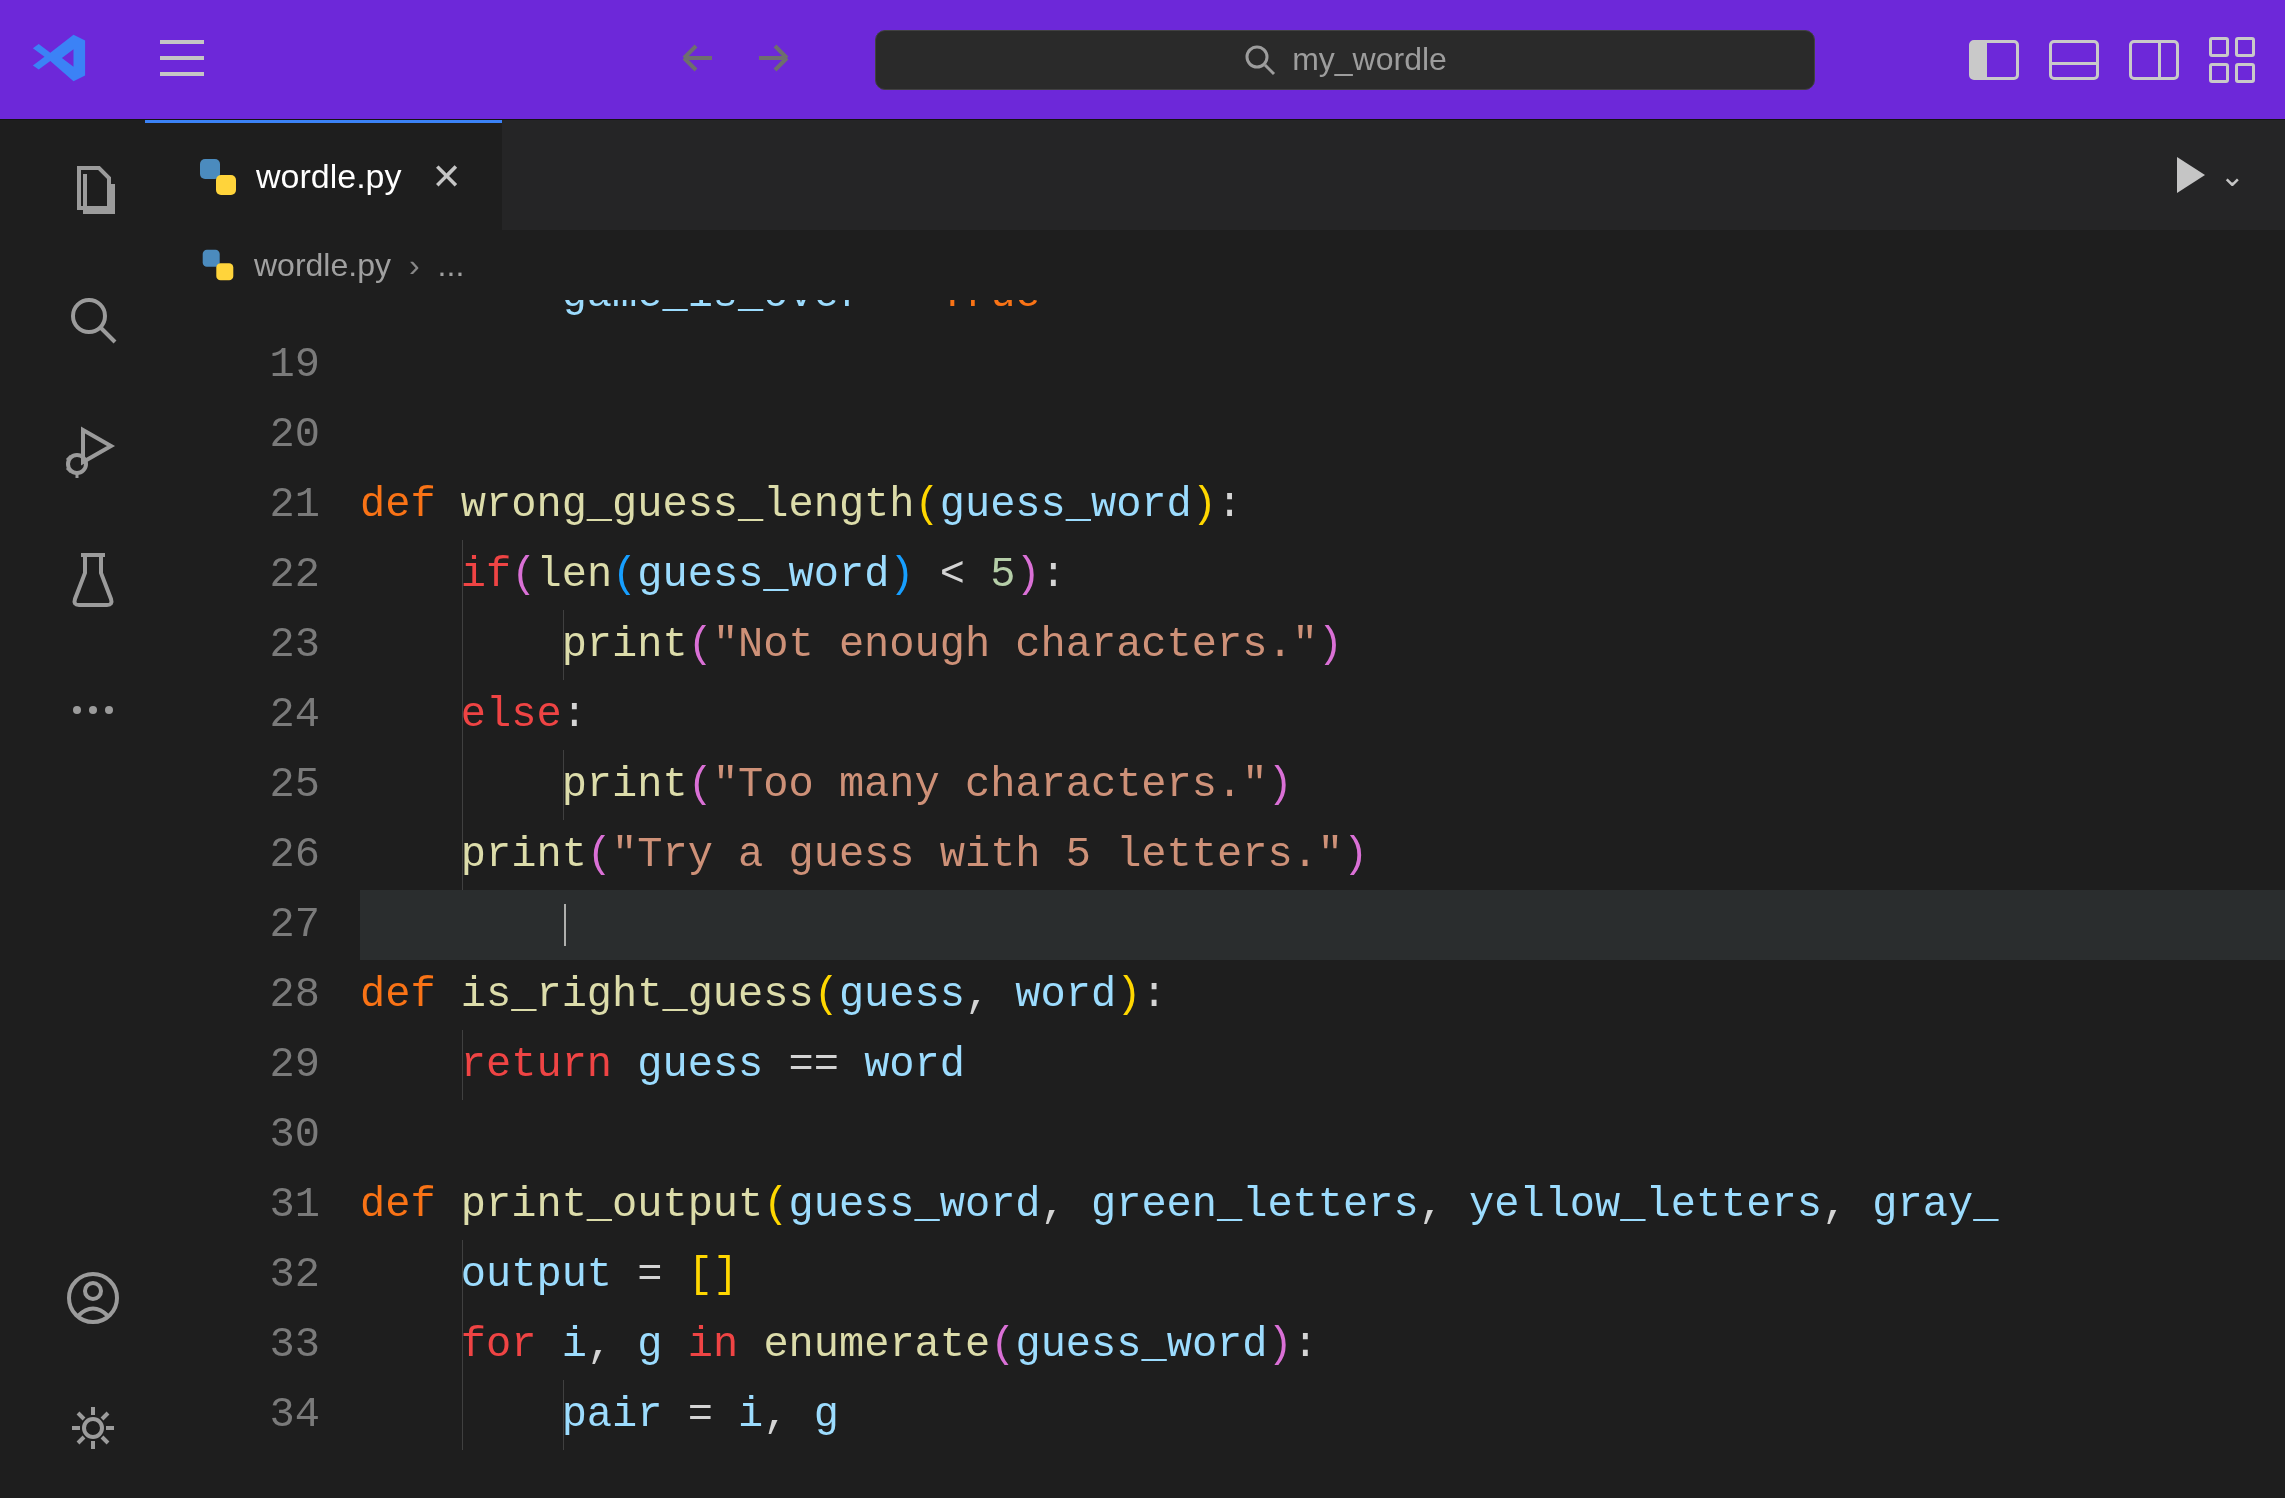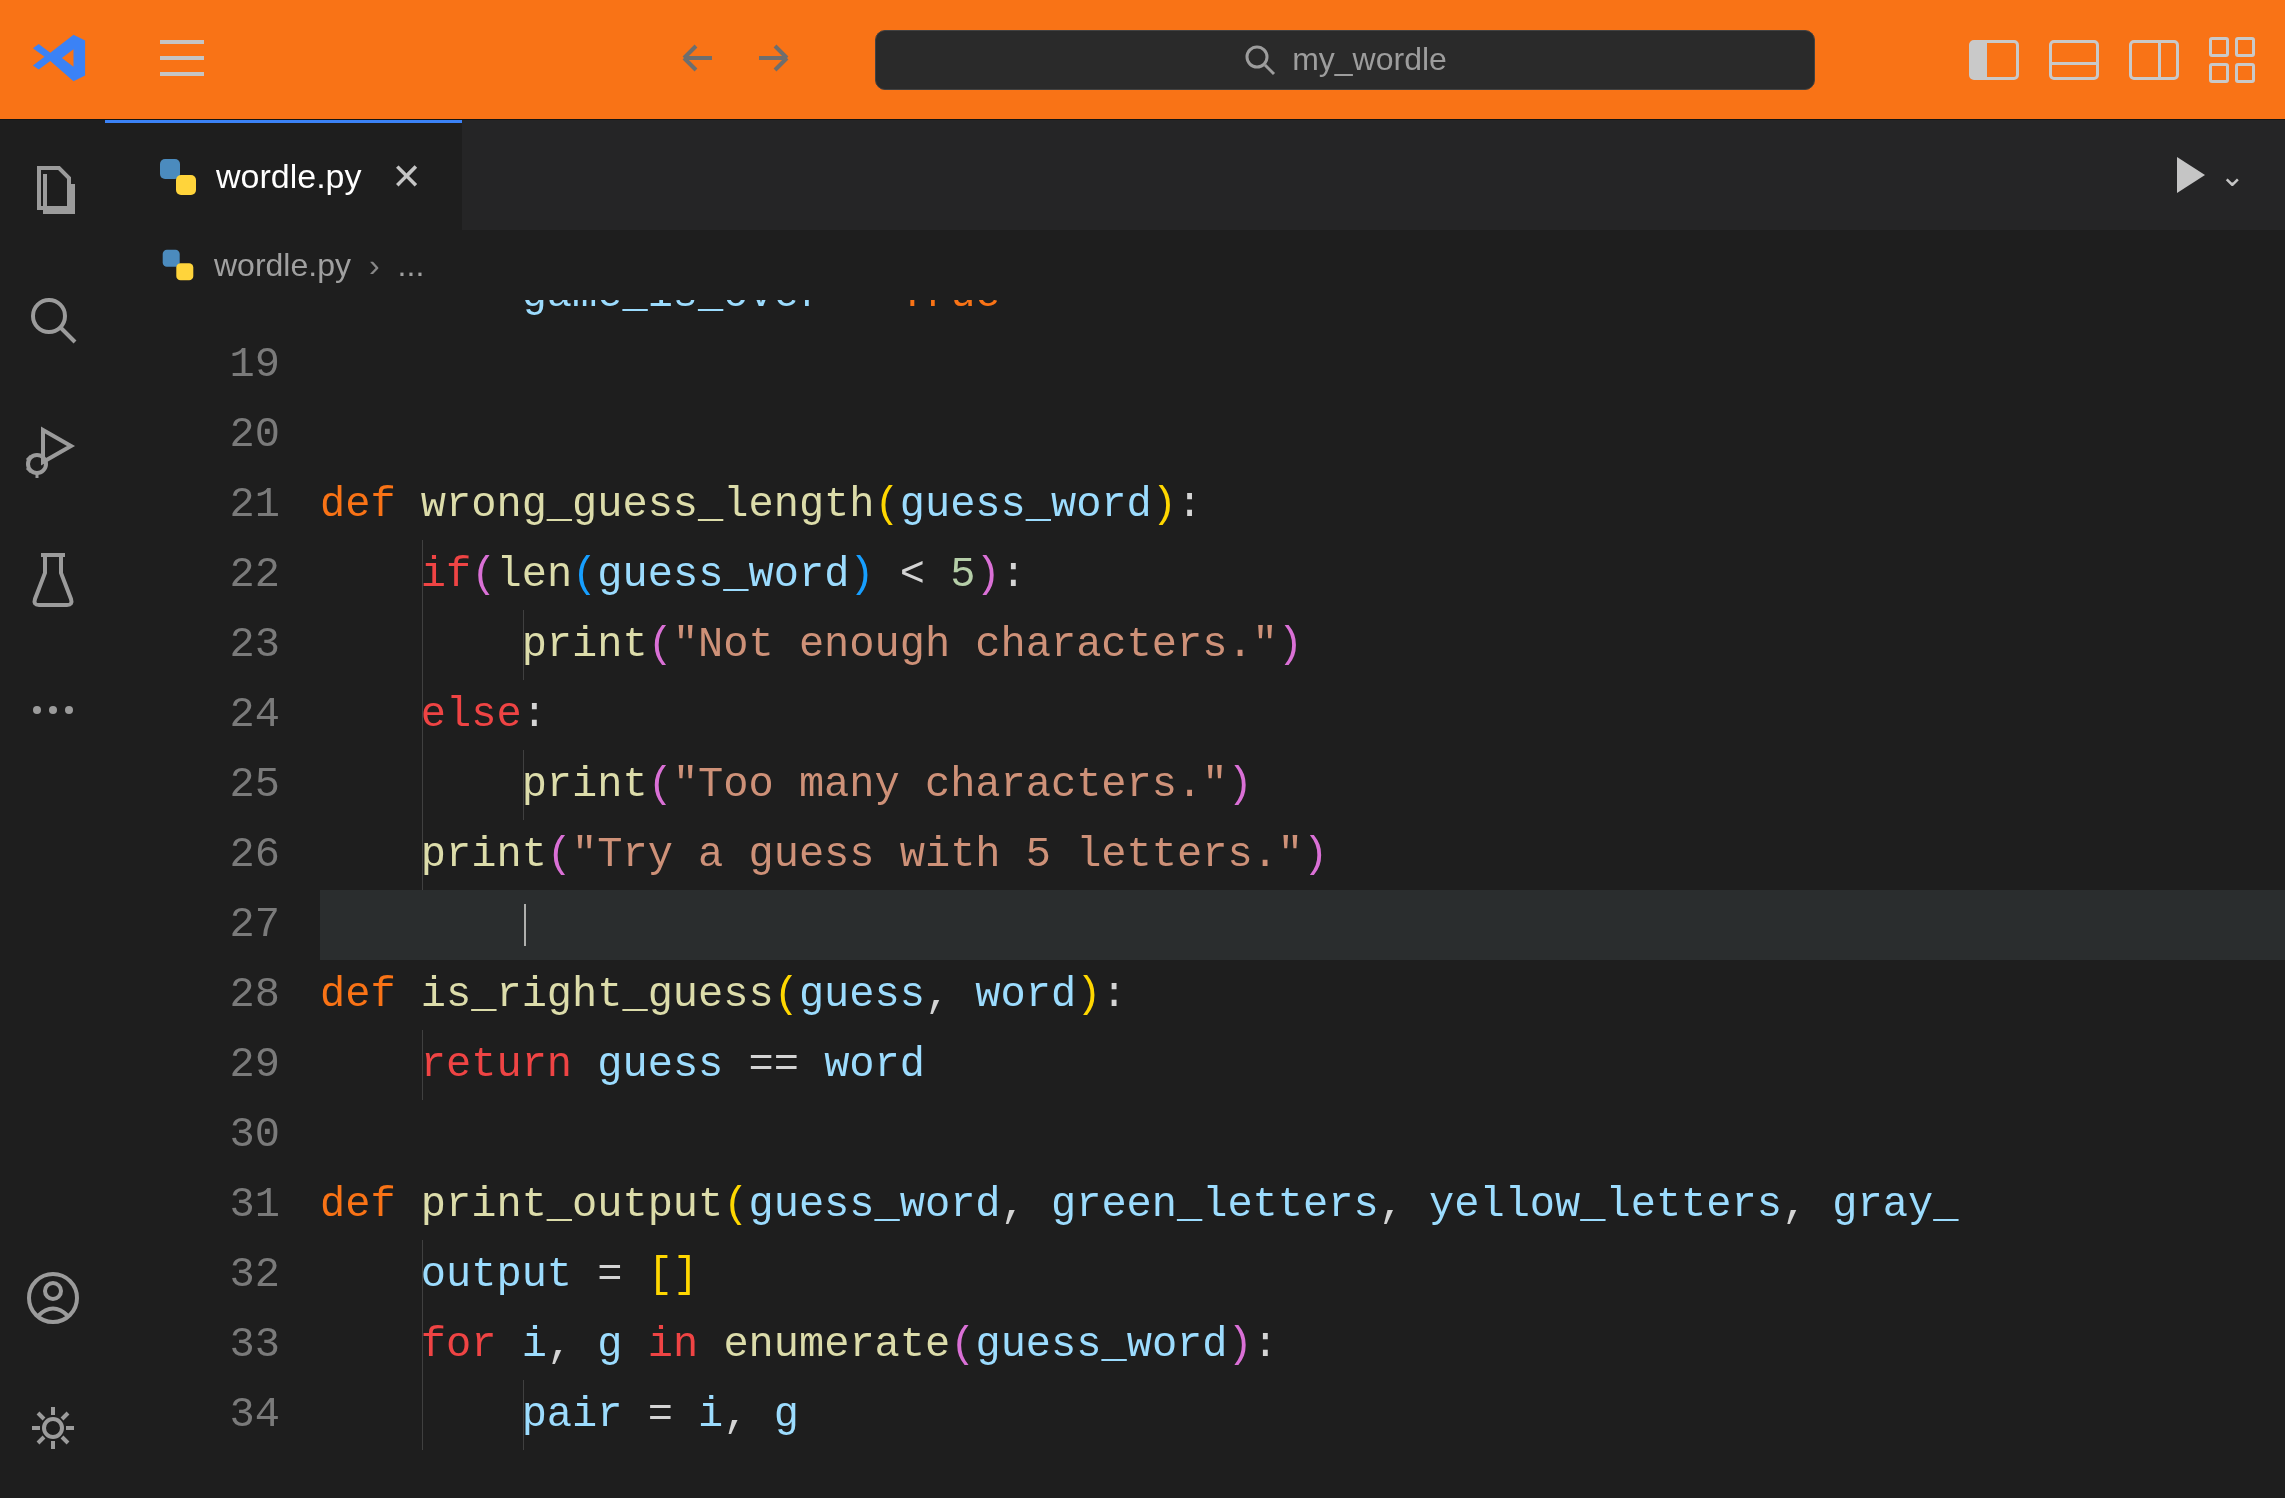--- a/index.html
+++ b/index.html
@@ -11,21 +11,21 @@
     height: 1498px;
     overflow: hidden;
     display: flex;
     flex-direction: column;
   }
   
   .titlebar {
     height: 120px;
     display: flex;
     align-items: center;
-    background: #f97316;
+    background: #6d28d9;
     border-bottom: 1px solid #141414;
     padding: 0 30px;
   }
   .titlebar .vscode-logo { margin-right: 70px; }
   .titlebar .hamburger { margin-right: 40px; cursor:pointer;}
   .nav-arrows { display:flex; gap: 35px; margin-left: 430px;}
   .search-box {
     margin-left: 80px;
     width: 940px;
     height: 60px;
@@ -53,21 +53,21 @@
   }
   .layout-icon .pane { border-right:3px solid #c9c9c9; flex:1; }
   .layout-icon .pane:last-child { border-right:none;}
   .layout-icon.h .pane { border-right:none; border-bottom:3px solid #c9c9c9;}
   .layout-icon.h { flex-direction:column;}
   .layout-icon.h .pane:last-child {border-bottom:none;}
   .layout-custom { display:flex; gap:6px;}
   .layout-custom .sq { width:20px;height:20px;border:3px solid #c9c9c9;border-radius:3px;}
 
   
-  .main-row { flex:1; display:flex; overflow:hidden;}
+  .main-row { flex:1; display:flex; overflow:hidden;padding-left:40px;}
 
   
   .activitybar {
     width: 105px;
     background: #1e1e1e;
     display:flex;
     flex-direction:column;
     align-items:center;
     padding-top:40px;
     gap:70px;

